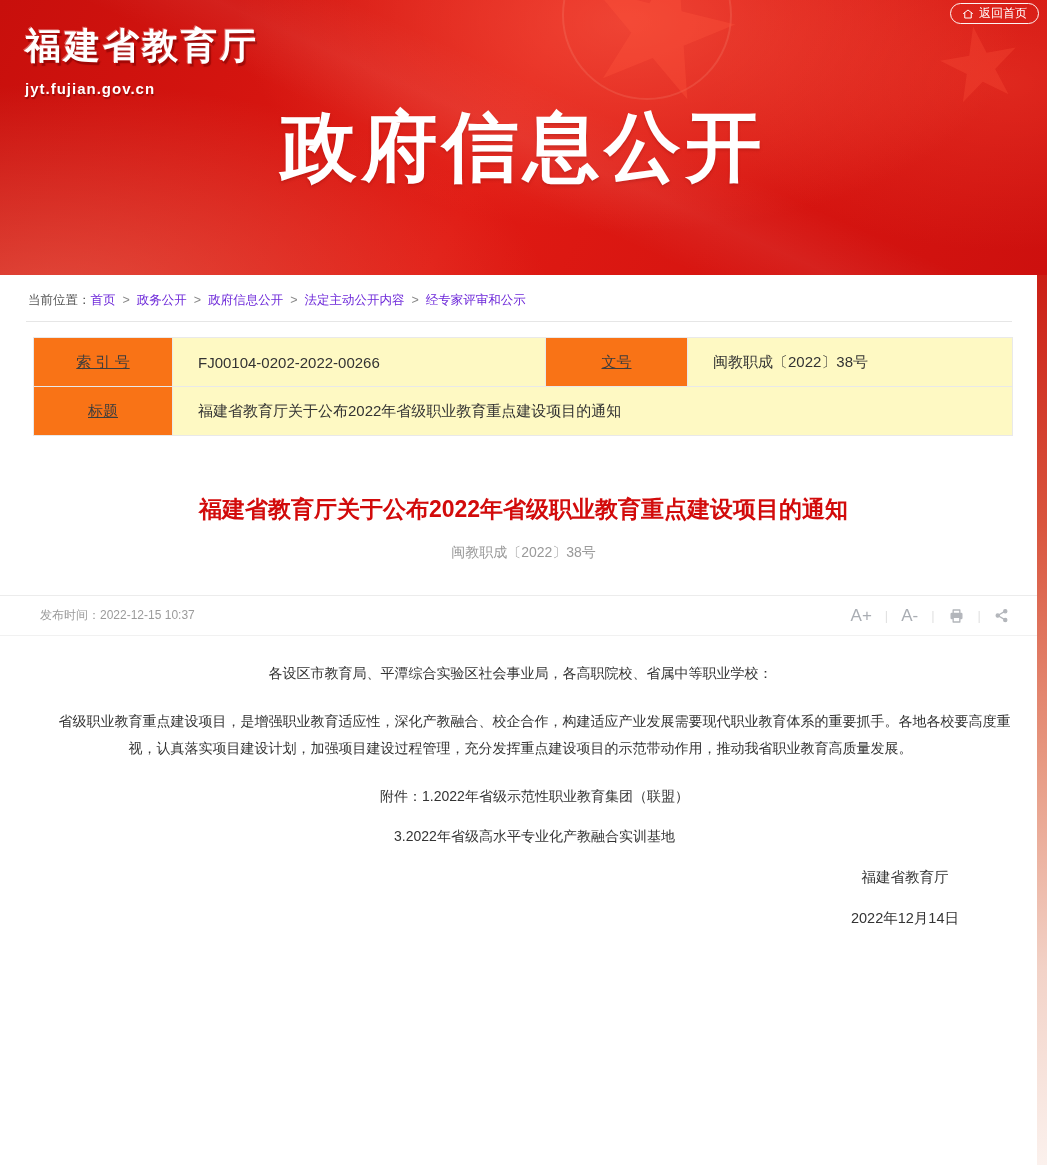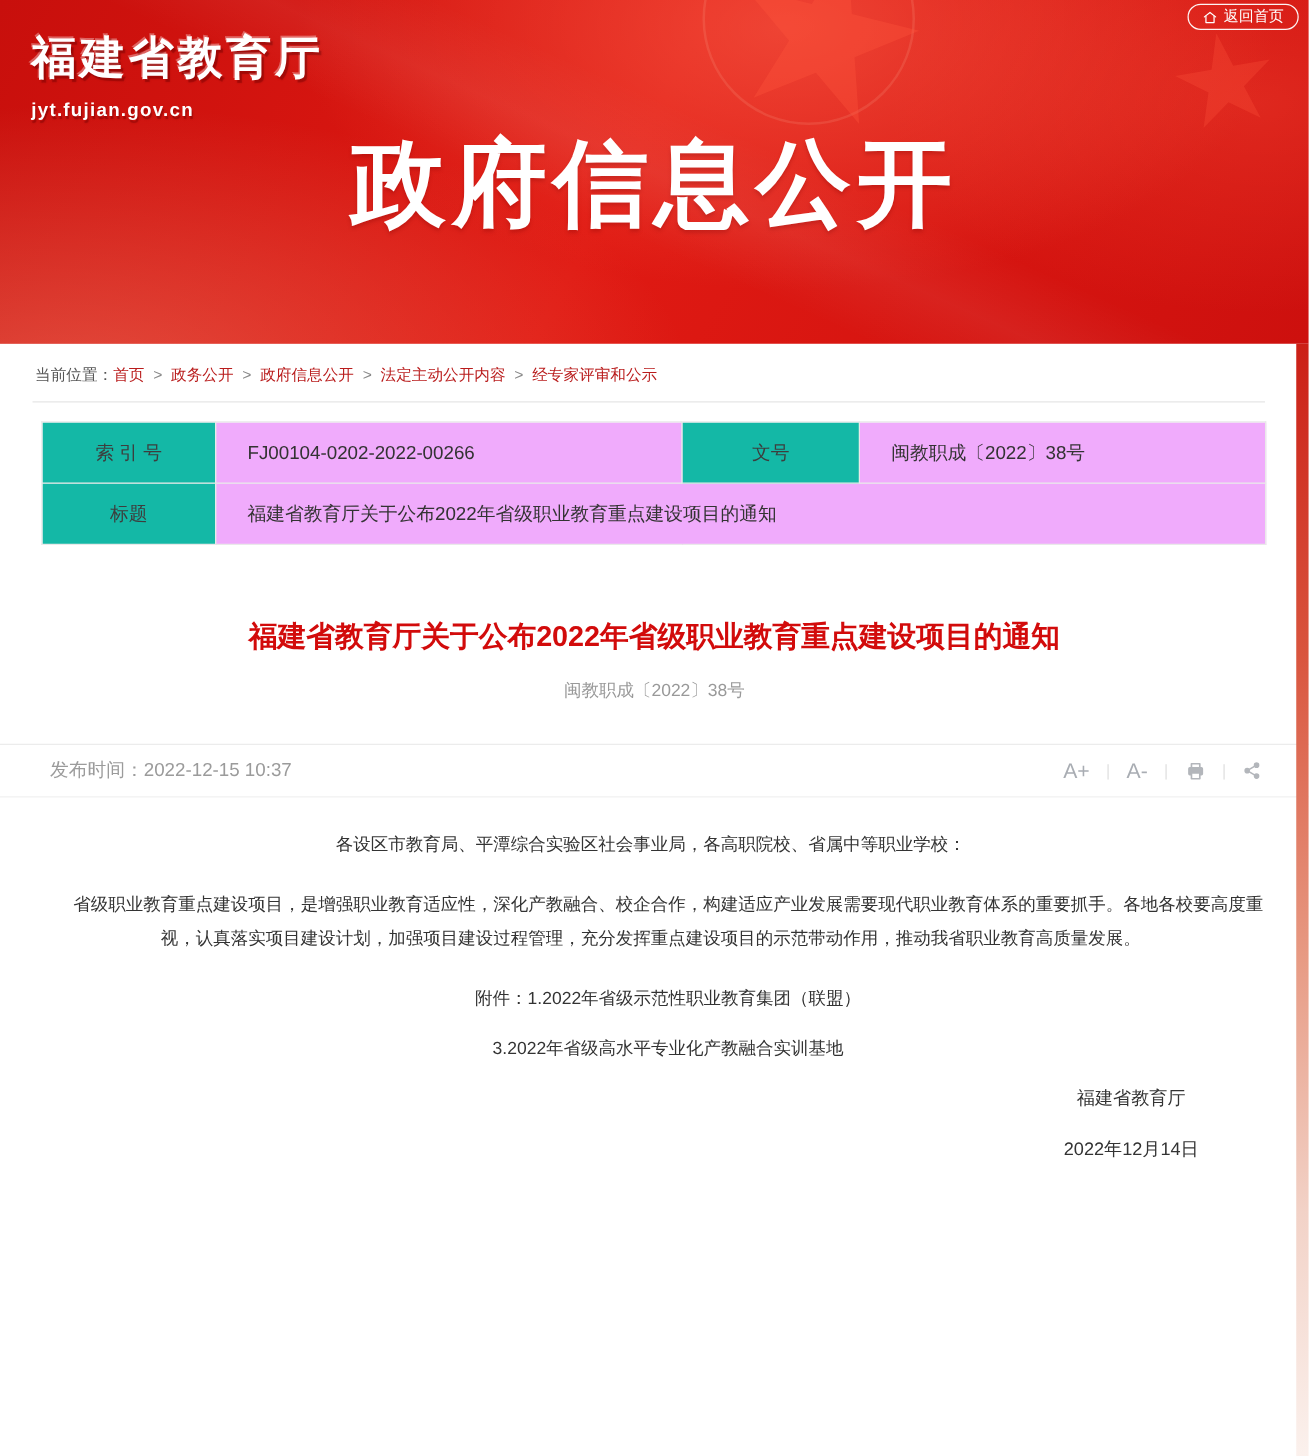--- a/index.html
+++ b/index.html
@@ -55,42 +55,42 @@
   .right-strip {
     position:absolute; right: 0; top: 275px; width: 10px; height: 890px;
     background: linear-gradient(#cb1f16 0%, #d9553e 28%, #e79a83 55%, #f2d2c7 78%, #fbf1ed 100%);
   }
   
   .breadcrumb {
     margin: 0 35px 0 26px; padding: 17px 0 12px 2px;
     border-bottom: 1px solid #e6e6e6;
     font-size: 12.5px; color: #555;
   }
-  .crumb-link { color:#b91c1c; text-decoration:none; cursor:pointer; }
+  .crumb-link { color:#6d28d9; text-decoration:none; cursor:pointer; }
   .crumb-sep { margin: 0 7px; color:#888; }
   
   .meta-table {
     margin: 15px 35px 0 33px; width: 979px;
     border-collapse: collapse; table-layout: fixed; font-size: 15px;
   }
   .meta-table td { border: 1px solid #e9e9e9; height: 49px; }
-  .meta-table td.lab { background: #14b8a6; text-align: center; color: #3d3d3d; }
-  .meta-table td.val { background: #f0abfc; padding: 0 25px; color: #333; }
+  .meta-table td.lab { background: #f97316; text-align: center; color: #3d3d3d; text-decoration: underline; }
+  .meta-table td.val { background: #fef9c3; padding: 0 25px; color: #333; }
   
   .art-title {
     margin-top: 58px; padding: 0 40px; text-align: center;
     font-size: 23px; font-weight: bold; color: #d20b0b;
   }
   .art-docnum { margin-top: 19px; text-align: center; font-size: 14px; color: #999; }
   .meta-row {
     margin-top: 33px; padding: 11px 38px 11px 40px;
     border-top: 1px solid #ececec; border-bottom: 1px solid #f1f1f1;
     display: flex; justify-content: space-between; align-items: center;
   }
-  .pub-time { font-size: 15px; color: #9b9b9b; }
+  .pub-time { font-size: 12px; color: #9b9b9b; }
   .tools { display:flex; align-items:center; gap: 13px; color:#aaadb2; }
   .tool-btn { font-size: 17px; color:#a9adb3; cursor:pointer; line-height: 1; }
   .tool-btn svg { display:block; }
   .tool-sep { color:#e2e2e2; font-size: 13px; }
   
   .art-body { padding: 24px 36px 0 30px; font-size: 14px; line-height: 27px; color: #333; }
   .art-body p { margin: 0 0 21px 0; text-align: center; }
   .art-body p.indent { text-indent: 2em; }
   .attachments p { margin: 0 0 13px 0; text-indent: 2em; }
   .sign-block {

